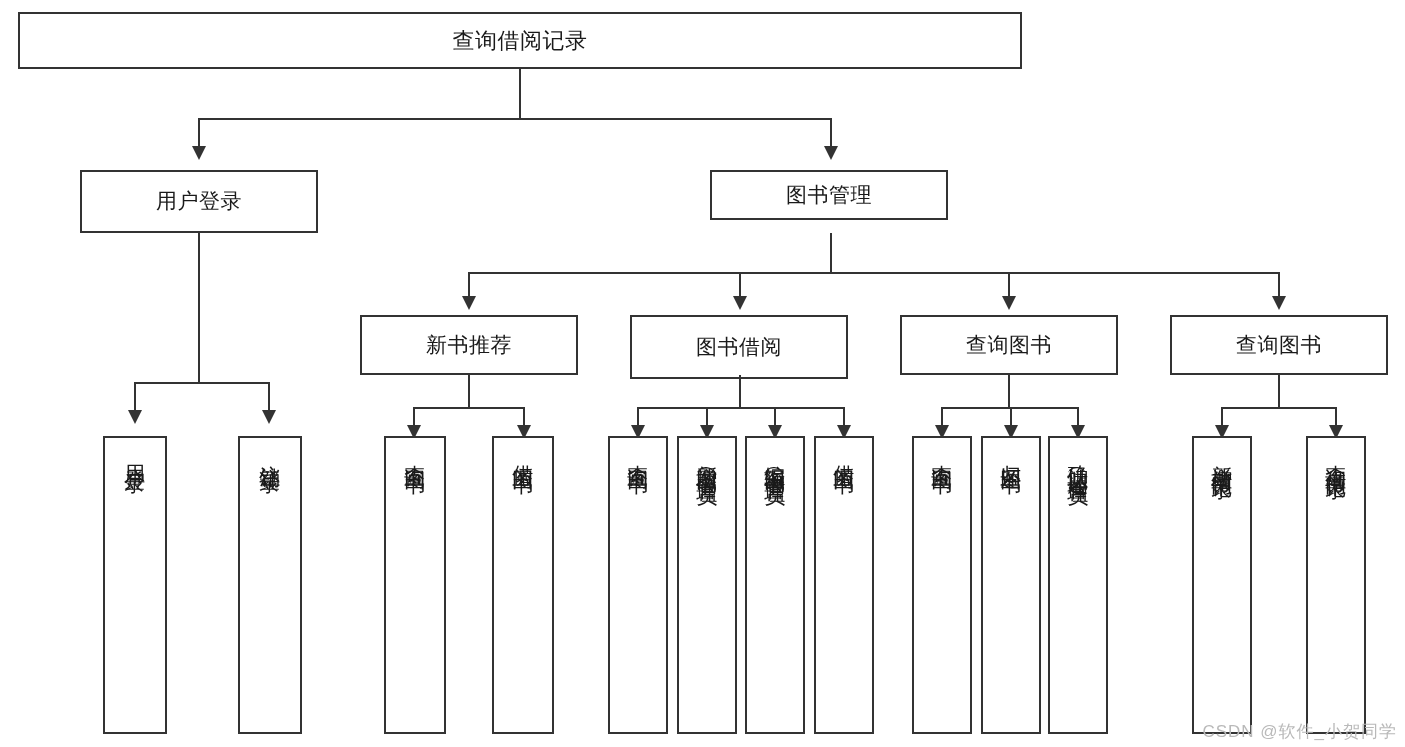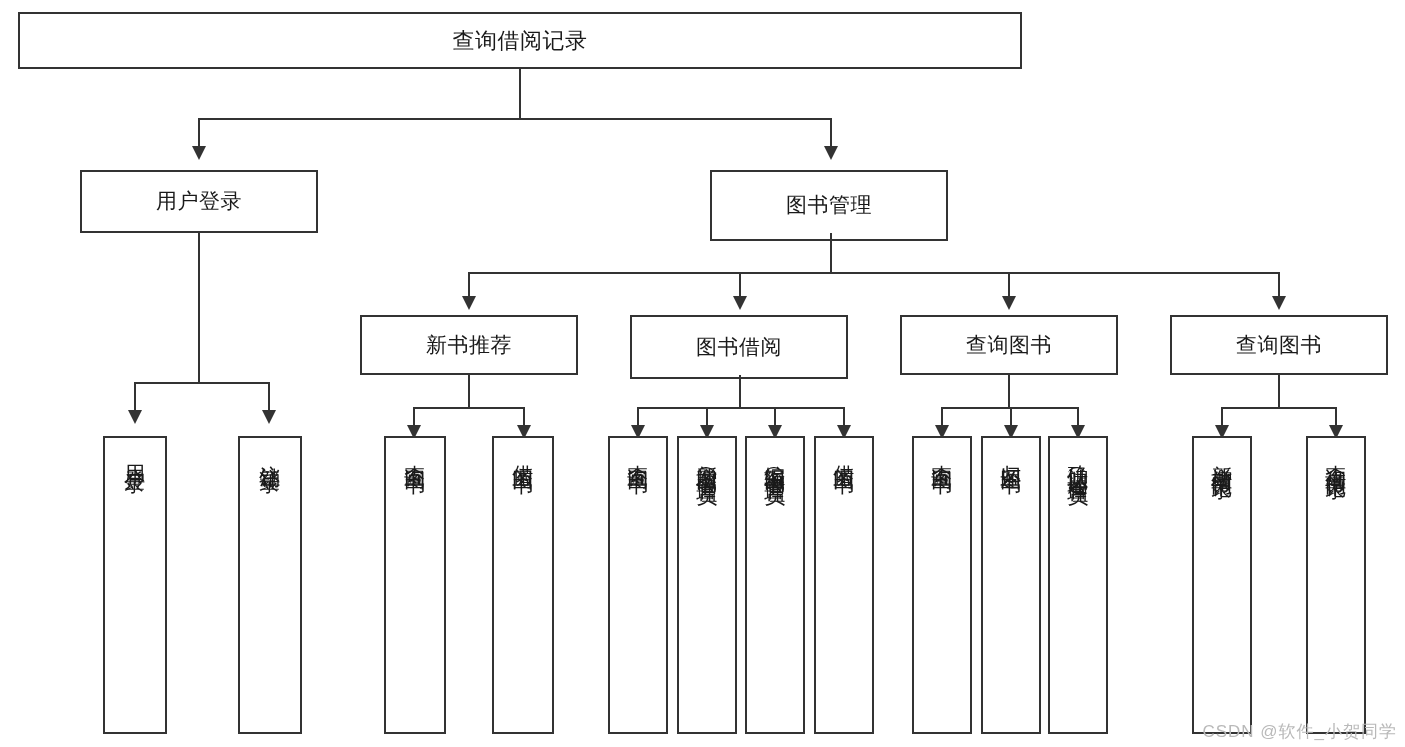--- a/index.html
+++ b/index.html
@@ -92,21 +92,21 @@
 
   <div class="conn v" style="left:198px;top:118px;width:2px;height:30px;"></div>
   <div class="arrow" style="left:192px;top:146px;"></div>
 
   <div class="conn v" style="left:830px;top:118px;width:2px;height:30px;"></div>
   <div class="arrow" style="left:824px;top:146px;"></div>
 
   <div class="node horiz" style="left:80px;top:170px;width:238px;height:63px;">
     <span class="label">用户登录</span>
   </div>
-  <div class="node horiz" style="left:710px;top:170px;width:238px;height:71px;">
+  <div class="node horiz" style="left:710px;top:170px;width:238px;height:50px;">
     <span class="label">图书管理</span>
   </div>
 
   <div class="conn v" style="left:198px;top:233px;width:2px;height:150px;"></div>
   <div class="conn h" style="left:134px;top:382px;width:136px;height:2px;"></div>
   <div class="conn v" style="left:134px;top:382px;width:2px;height:30px;"></div>
   <div class="arrow" style="left:128px;top:410px;"></div>
   <div class="conn v" style="left:268px;top:382px;width:2px;height:30px;"></div>
   <div class="arrow" style="left:262px;top:410px;"></div>
 

